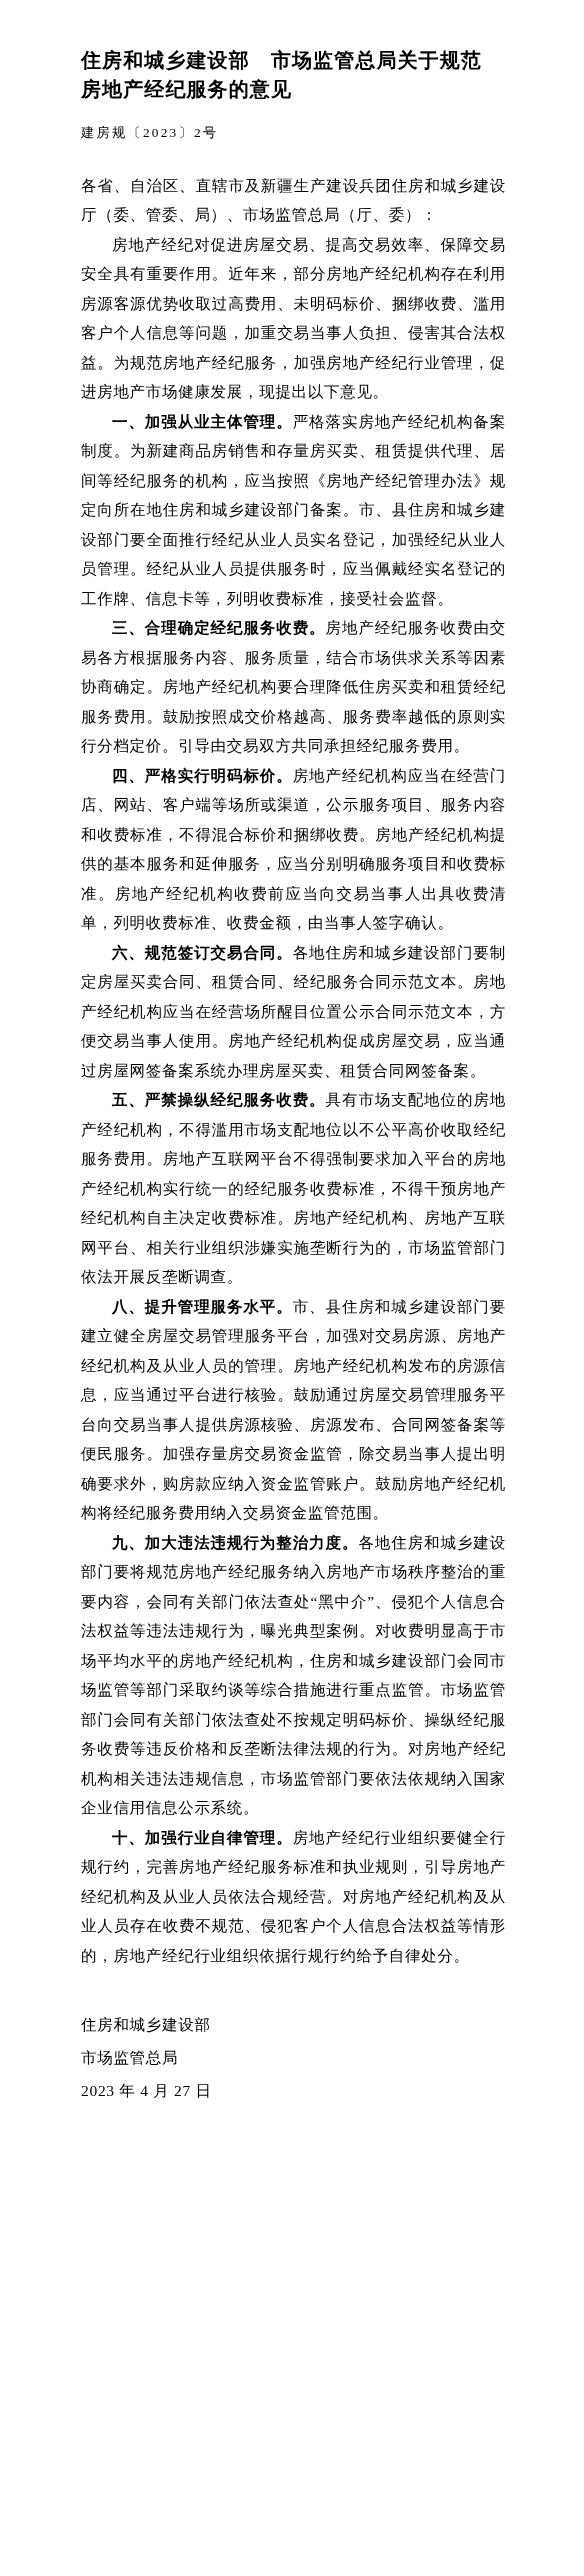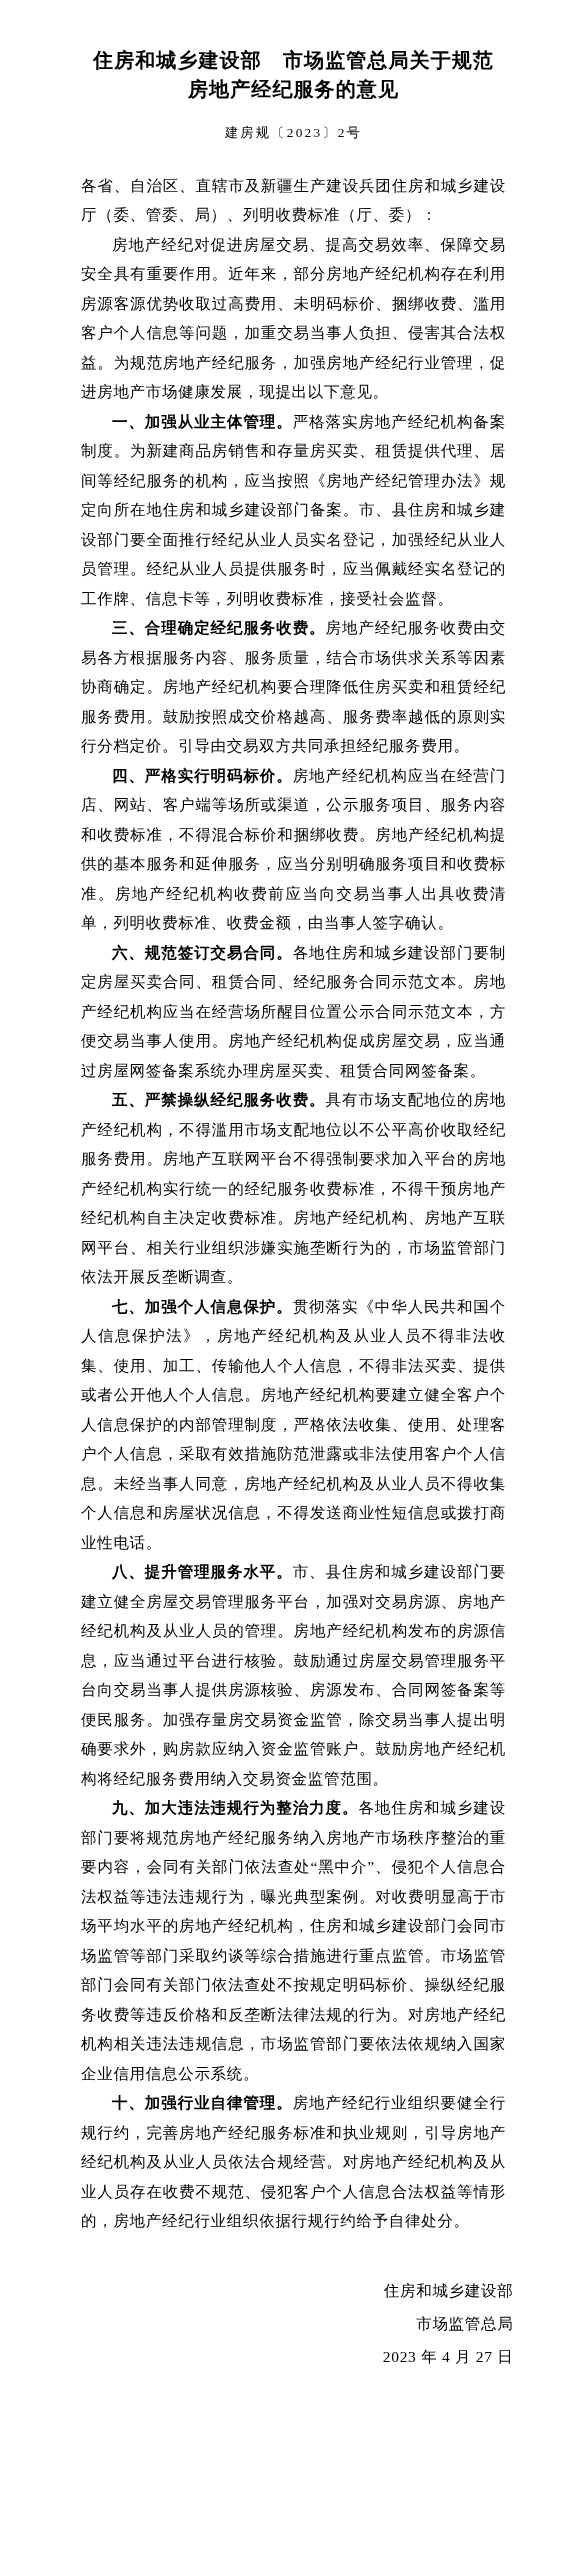--- a/index.html
+++ b/index.html
@@ -13,29 +13,27 @@
     min-height: 2576px;
     box-sizing: border-box;
     margin: 0 auto;
     padding: 46px 79px 44px 81px;
     background: #ffffff;
     color: #000000;
     font-family: "Liberation Serif", "DejaVu Serif", serif;
   }
   .doc-title {
     margin: 0;
-    text-align: center;
     font-size: 20px;
     font-weight: bold;
     line-height: 29px;
     letter-spacing: 1.1px;
   }
   .doc-number {
     margin-top: 22px;
-    text-align: center;
     font-size: 13.3px;
     line-height: 14.7px;
     letter-spacing: 2.2px;
   }
   .body-text {
     margin-top: 30px;
     font-size: 15.5px;
     line-height: 29.5px;
     letter-spacing: 0.7px;
     text-align: justify;
@@ -46,21 +44,20 @@
   }
   p.indent {
     text-indent: 2em;
   }
   .sec-head {
     font-weight: bold;
   }
   .signature {
     margin-top: 38px;
     margin-right: -7.4px;
-    text-align: right;
     font-size: 15.5px;
     line-height: 33px;
     letter-spacing: 0.7px;
   }
   .signature div {
     margin: 0;
   }
 </style>
 </head>
 <body>
@@ -69,36 +66,35 @@
 
   <h1 class="doc-title">
     <span>住房和城乡建设部　市场监管总局关于规范</span><br>
     <span>房地产经纪服务的意见</span>
   </h1>
 
   <div class="doc-number">建房规〔2023〕2号</div>
 
   <div class="body-text">
 
-    <p class="para">各省、自治区、直辖市及新疆生产建设兵团住房和城乡建设厅（委、管委、局）、列明收费标准（厅、委）：</p>
+    <p class="para">各省、自治区、直辖市及新疆生产建设兵团住房和城乡建设厅（委、管委、局）、市场监管总局（厅、委）：</p>
 
     <p class="para indent">房地产经纪对促进房屋交易、提高交易效率、保障交易安全具有重要作用。近年来，部分房地产经纪机构存在利用房源客源优势收取过高费用、未明码标价、捆绑收费、滥用客户个人信息等问题，加重交易当事人负担、侵害其合法权益。为规范房地产经纪服务，加强房地产经纪行业管理，促进房地产市场健康发展，现提出以下意见。</p>
 
     <p class="para indent"><span class="sec-head">一、加强从业主体管理。</span><span>严格落实房地产经纪机构备案制度。为新建商品房销售和存量房买卖、租赁提供代理、居间等经纪服务的机构，应当按照《房地产经纪管理办法》规定向所在地住房和城乡建设部门备案。市、县住房和城乡建设部门要全面推行经纪从业人员实名登记，加强经纪从业人员管理。经纪从业人员提供服务时，应当佩戴经实名登记的工作牌、信息卡等，列明收费标准，接受社会监督。</span></p>
 
 
     <p class="para indent"><span class="sec-head">三、合理确定经纪服务收费。</span><span>房地产经纪服务收费由交易各方根据服务内容、服务质量，结合市场供求关系等因素协商确定。房地产经纪机构要合理降低住房买卖和租赁经纪服务费用。鼓励按照成交价格越高、服务费率越低的原则实行分档定价。引导由交易双方共同承担经纪服务费用。</span></p>
 
     <p class="para indent"><span class="sec-head">四、严格实行明码标价。</span><span>房地产经纪机构应当在经营门店、网站、客户端等场所或渠道，公示服务项目、服务内容和收费标准，不得混合标价和捆绑收费。房地产经纪机构提供的基本服务和延伸服务，应当分别明确服务项目和收费标准。房地产经纪机构收费前应当向交易当事人出具收费清单，列明收费标准、收费金额，由当事人签字确认。</span></p>
 
     <p class="para indent"><span class="sec-head">六、规范签订交易合同。</span><span>各地住房和城乡建设部门要制定房屋买卖合同、租赁合同、经纪服务合同示范文本。房地产经纪机构应当在经营场所醒目位置公示合同示范文本，方便交易当事人使用。房地产经纪机构促成房屋交易，应当通过房屋网签备案系统办理房屋买卖、租赁合同网签备案。</span></p>
 
     <p class="para indent"><span class="sec-head">五、严禁操纵经纪服务收费。</span><span>具有市场支配地位的房地产经纪机构，不得滥用市场支配地位以不公平高价收取经纪服务费用。房地产互联网平台不得强制要求加入平台的房地产经纪机构实行统一的经纪服务收费标准，不得干预房地产经纪机构自主决定收费标准。房地产经纪机构、房地产互联网平台、相关行业组织涉嫌实施垄断行为的，市场监管部门依法开展反垄断调查。</span></p>
 
-    <p class="para indent"><span class="sec-head">七、加强个人信息保护。</span><span>贯彻落实《中华人民共和国个人信息保护法》，房地产经纪机构及从业人员不得非法收集、使用、加工、传输他人个人信息，不得非法买卖、提供或者公开他人个人信息。房地产经纪机构要建立健全客户个人信息保护的内部管理制度，严格依法收集、使用、处理客户个人信息，采取有效措施防范泄露或非法使用客户个人信息。未经当事人同意，房地产经纪机构及从业人员不得收集个人信息和房屋状况信息，不得发送商业性短信息或拨打商业性电话。</span></p>
 
     <p class="para indent"><span class="sec-head">八、提升管理服务水平。</span><span>市、县住房和城乡建设部门要建立健全房屋交易管理服务平台，加强对交易房源、房地产经纪机构及从业人员的管理。房地产经纪机构发布的房源信息，应当通过平台进行核验。鼓励通过房屋交易管理服务平台向交易当事人提供房源核验、房源发布、合同网签备案等便民服务。加强存量房交易资金监管，除交易当事人提出明确要求外，购房款应纳入资金监管账户。鼓励房地产经纪机构将经纪服务费用纳入交易资金监管范围。</span></p>
 
     <p class="para indent"><span class="sec-head">九、加大违法违规行为整治力度。</span><span>各地住房和城乡建设部门要将规范房地产经纪服务纳入房地产市场秩序整治的重要内容，会同有关部门依法查处“黑中介”、侵犯个人信息合法权益等违法违规行为，曝光典型案例。对收费明显高于市场平均水平的房地产经纪机构，住房和城乡建设部门会同市场监管等部门采取约谈等综合措施进行重点监管。市场监管部门会同有关部门依法查处不按规定明码标价、操纵经纪服务收费等违反价格和反垄断法律法规的行为。对房地产经纪机构相关违法违规信息，市场监管部门要依法依规纳入国家企业信用信息公示系统。</span></p>
 
     <p class="para indent"><span class="sec-head">十、加强行业自律管理。</span><span>房地产经纪行业组织要健全行规行约，完善房地产经纪服务标准和执业规则，引导房地产经纪机构及从业人员依法合规经营。对房地产经纪机构及从业人员存在收费不规范、侵犯客户个人信息合法权益等情形的，房地产经纪行业组织依据行规行约给予自律处分。</span></p>
 
   </div>
 
   <div class="signature">

